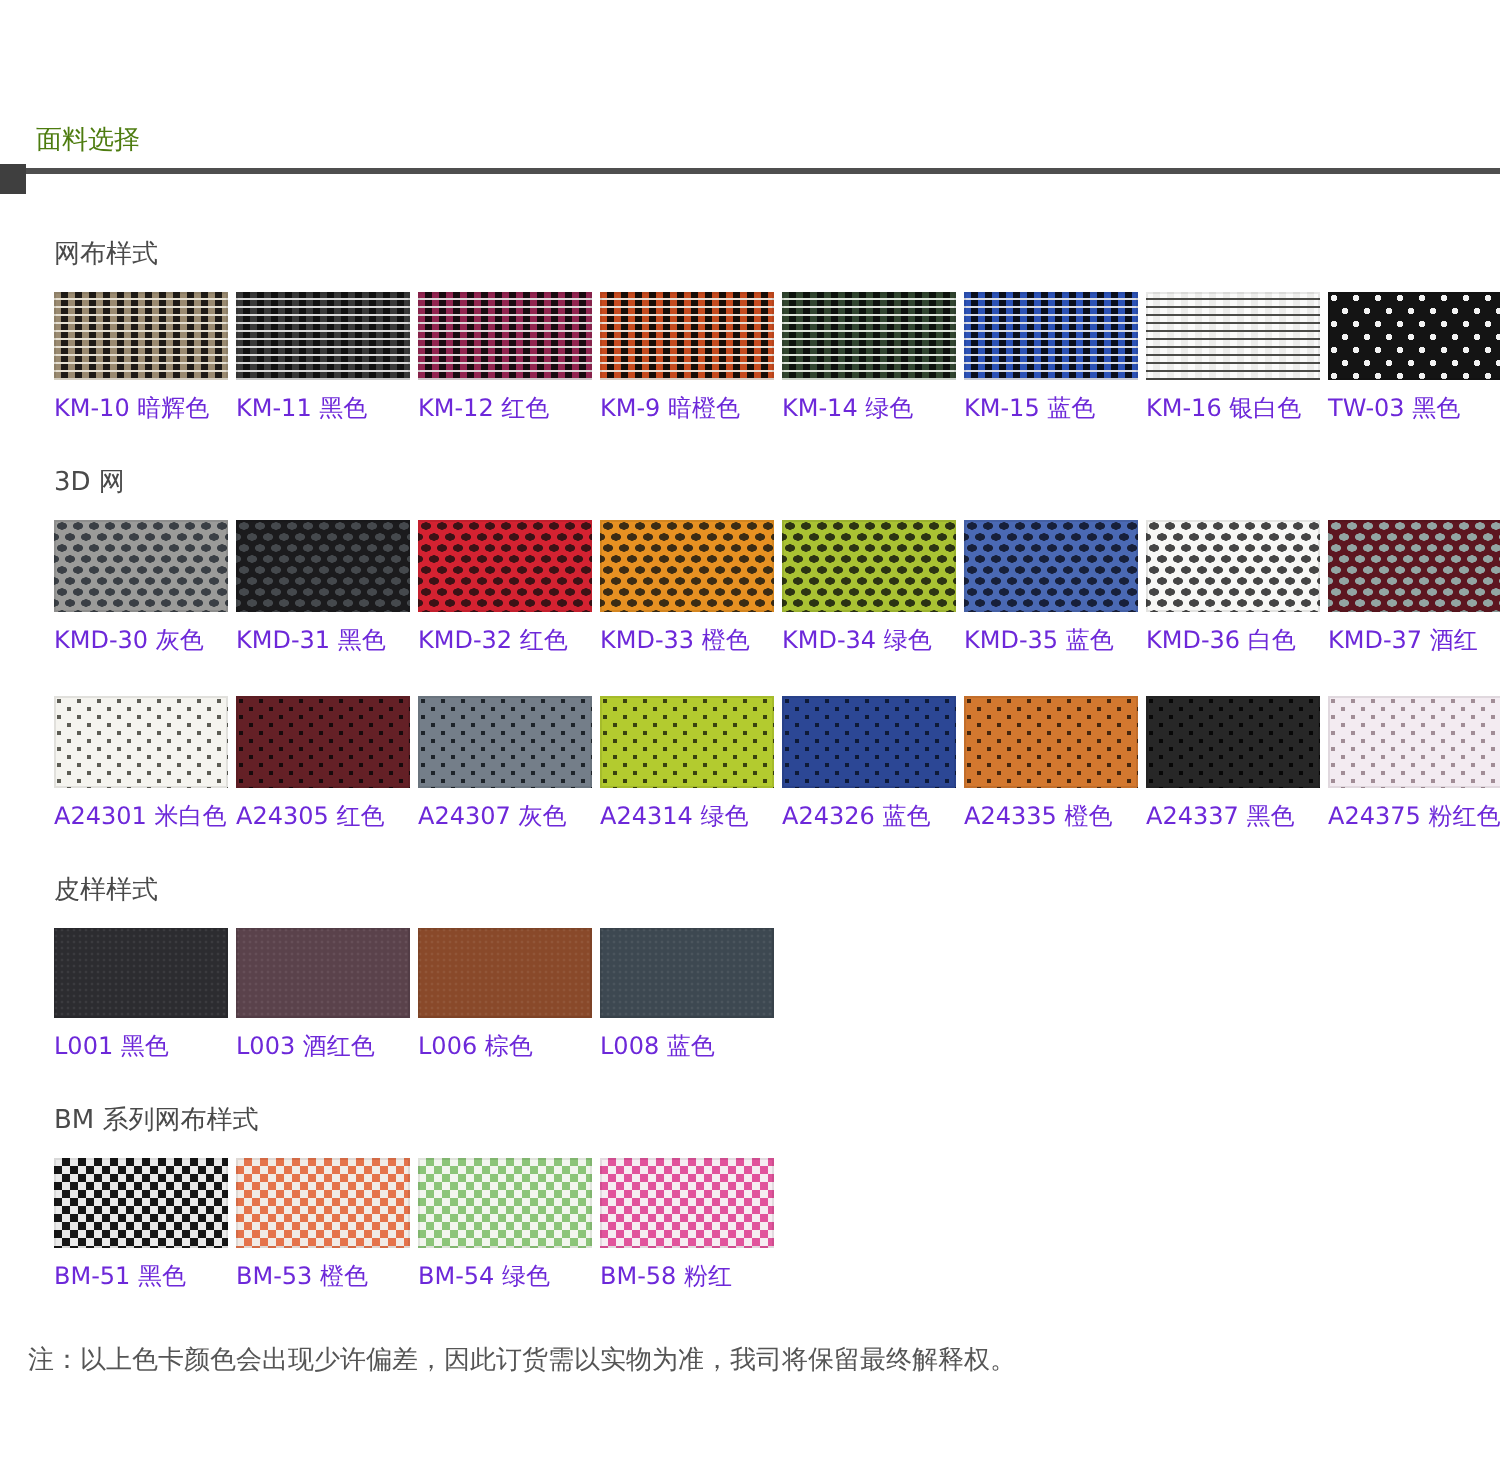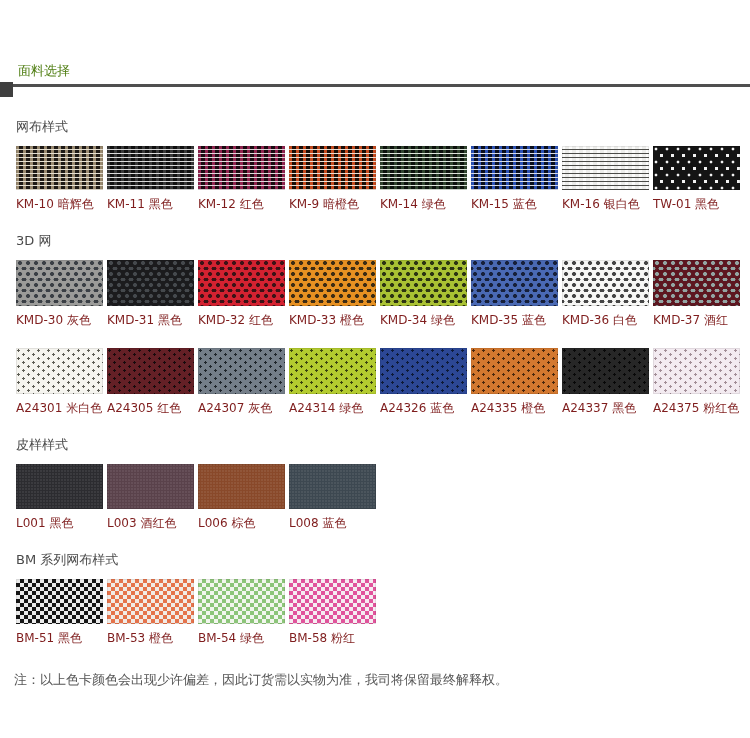--- a/index.html
+++ b/index.html
@@ -10,28 +10,28 @@
   }
   .page { position: relative; width: 750px; height: 738px; overflow: hidden; background: #fff; }
 
   
   .header { padding-top: 62px; }
   .header-title { margin-left: 18px; font-size: 13px; color: #4d7c0f; line-height: 17px; }
   .header-rule { position: relative; height: 3px; background: #4f4f4f; margin-top: 5px; }
   .header-square { position: absolute; left: 0; top: -2px; width: 13px; height: 15px; background: #3f3f3f; }
 
   
-  .content { padding-left: 16px; padding-right: 10px; }
+  .content { padding-left: 27px; padding-right: 10px; }
   .sec { margin-top: 20px; }
   .sec:first-child { margin-top: 31px; }
   .sec-title { font-size: 13px; font-weight: normal; color: #4a4a4a; margin: 0 0 10px 0; }
   .row { display: flex; gap: 4px; }
   .cell { margin: 0; width: 87px; flex: 0 0 87px; }
   .sw { width: 87px; outline: 1px solid rgba(0,0,0,0.08); outline-offset: -1px; }
-  .lbl { font-size: 12px; color: #7f1d1d; margin-top: 7px; white-space: nowrap; line-height: 15px; }
+  .lbl { font-size: 12px; color: #6d28d9; margin-top: 7px; white-space: nowrap; line-height: 15px; }
 
   .note { margin: 25px 0 0 14px; font-size: 13px; color: #555; }
 
   
   .pat-mesh {
     background-color: var(--base);
     background-image:
       linear-gradient(0deg, var(--line) 0 1px, transparent 1px),
       linear-gradient(90deg, var(--stripe) 50%, transparent 50%);
     background-size: 100% 4px, 7px 4px;
@@ -111,21 +111,21 @@
           <figure class="cell">
             <div class="sw pat-mesh" style="height: 44px; --base: #0a0f1c; --stripe: #2c52b6; --line: #d9dde8;"></div>
             <figcaption class="lbl">KM-15 蓝色</figcaption>
           </figure>
           <figure class="cell">
             <div class="sw pat-mesh" style="height: 44px; --base: #ededeb; --stripe: #fbfbfa; --line: #4c4c48;"></div>
             <figcaption class="lbl">KM-16 银白色</figcaption>
           </figure>
           <figure class="cell">
             <div class="sw pat-dotgrid" style="height: 44px; --base: #141414; --dot: #f2f2f2;"></div>
-            <figcaption class="lbl">TW-01 黑色</figcaption>
+            <figcaption class="lbl">TW-03 黑色</figcaption>
           </figure>
         </div>
       </section>
       <section class="sec">
         <h2 class="sec-title">3D 网</h2>
         <div class="row">
           <figure class="cell">
             <div class="sw pat-mesh3d" style="height: 46px; --base: #9b9b99; --mark: #3a3f45;"></div>
             <figcaption class="lbl">KMD-30 灰色</figcaption>
           </figure>

